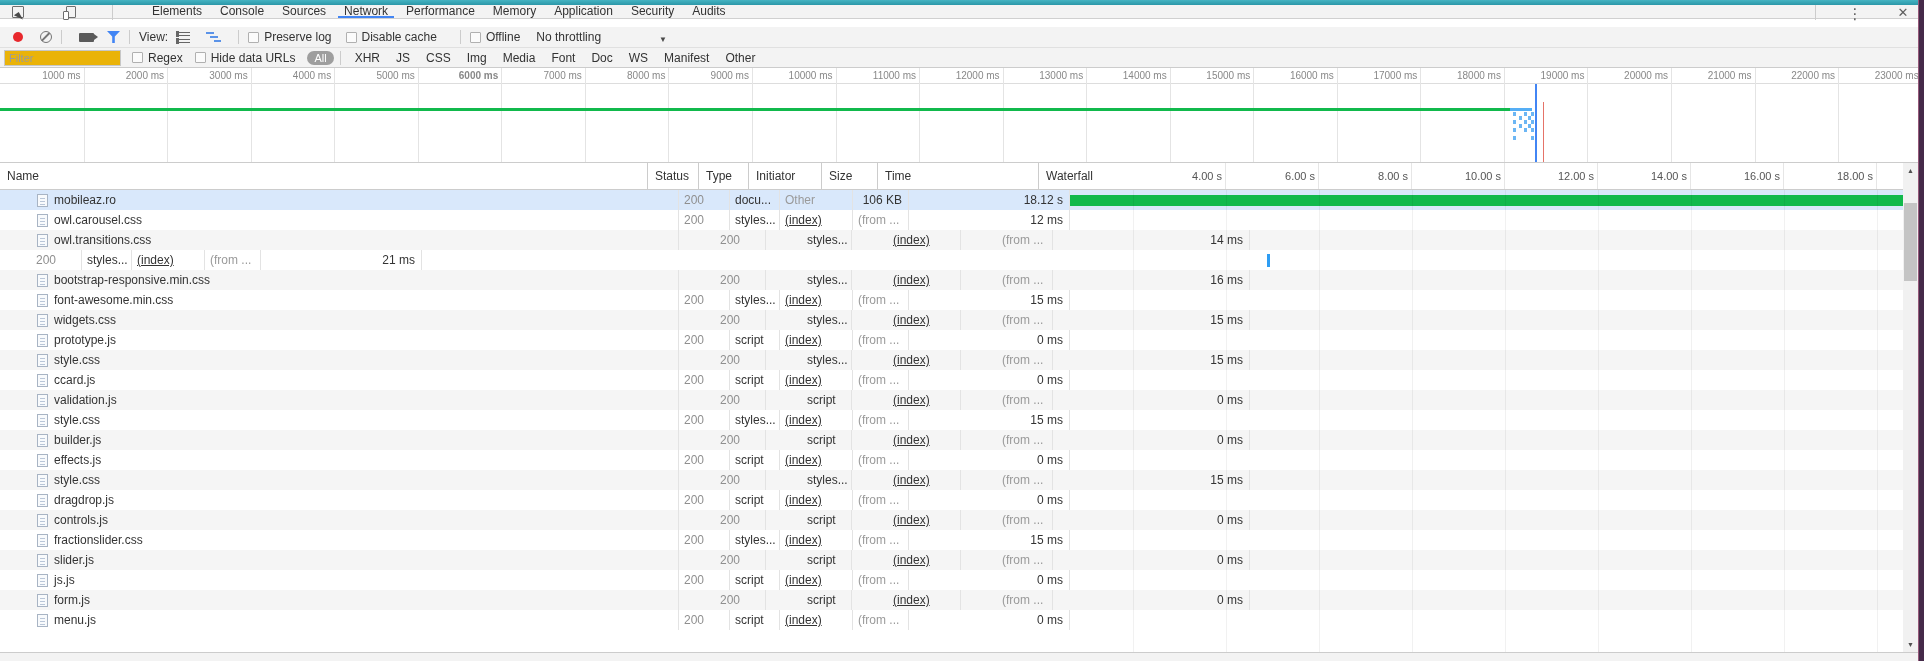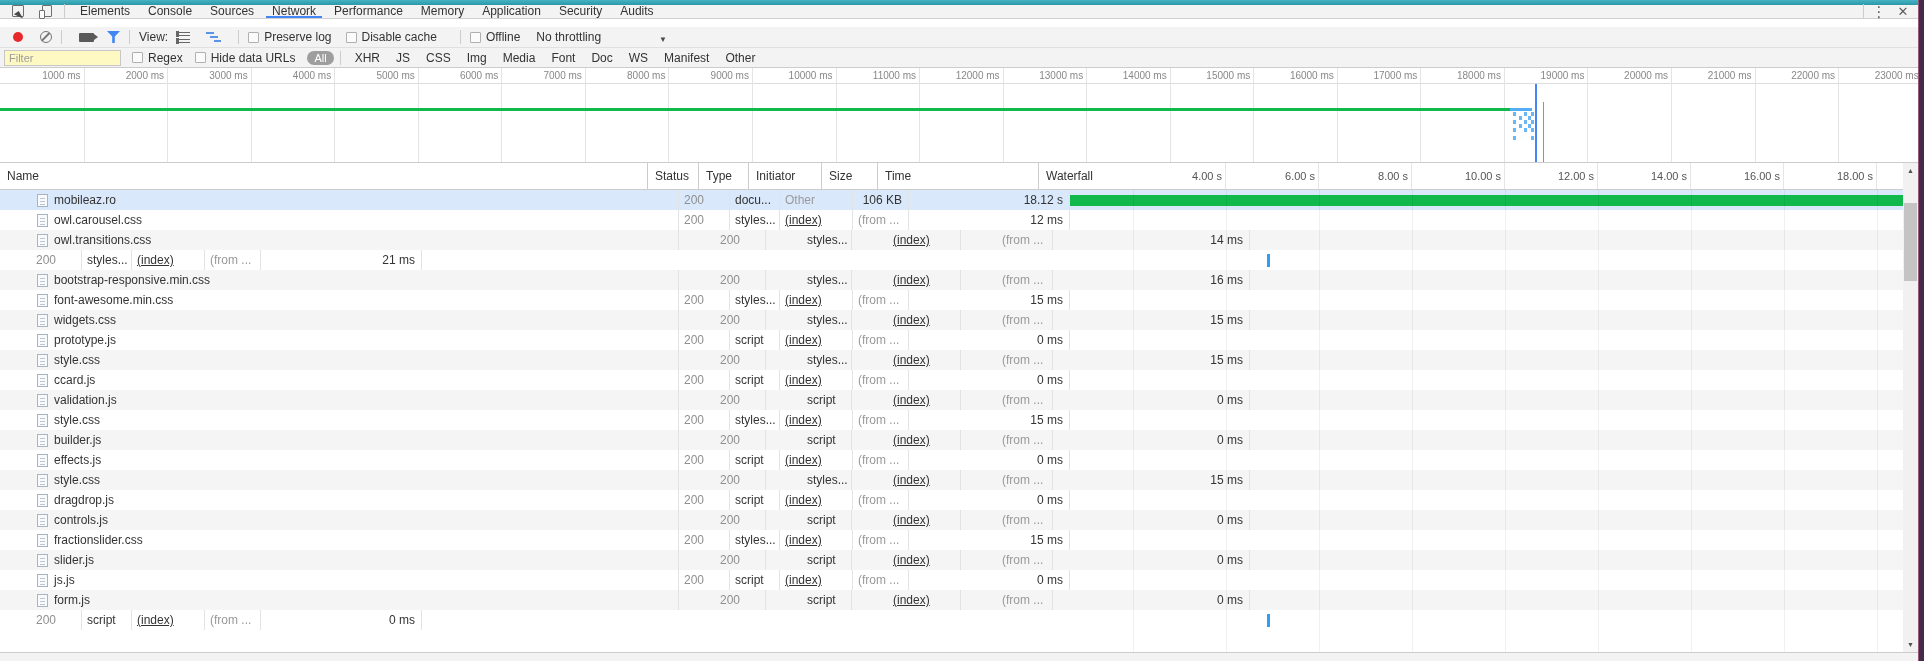--- a/index.html
+++ b/index.html
@@ -4,21 +4,21 @@
 <style>
   *{margin:0;padding:0;box-sizing:border-box;}
   body{background:#888;font-family:"Liberation Sans","DejaVu Sans",sans-serif;}
   #screen{position:relative;width:1924px;height:661px;background:#fff;overflow:hidden;font-size:12px;color:#333;}
 
   
   .top-strip{position:absolute;left:0;top:0;width:1924px;height:5px;background:linear-gradient(180deg,#45b3c2,#2b97a8);}
   .right-strip{position:absolute;right:0;top:0;width:6px;height:661px;background:#452a49;border-left:1px solid #96597a;z-index:60;}
 
   
-  .tabbar{position:absolute;left:0;top:5px;width:1924px;height:14px;background:#f3f3f3;border-bottom:1px solid #d0d0d0;display:flex;align-items:center;}
+  .tabbar{position:absolute;left:0;top:5px;width:1924px;height:14px;background:#f3f3f3;border-bottom:1px solid #d0d0d0;display:flex;gap:24px;}
   .tb-icon{width:16px;height:16px;margin-left:11px;position:relative;cursor:pointer;}
   .insp-box{position:absolute;left:1px;top:1px;width:12px;height:12px;border:1.5px solid #6e6e6e;border-radius:1px;}
   .insp-cursor{position:absolute;left:6px;top:5px;width:0;height:0;border-left:5px solid #4a4a4a;border-top:3px solid transparent;border-bottom:7px solid transparent;transform:rotate(-65deg);}
   .dev-back{position:absolute;left:4px;top:1px;width:10px;height:12px;border:1.5px solid #6e6e6e;border-radius:1px;background:#f3f3f3;}
   .dev-front{position:absolute;left:1px;top:6px;width:6px;height:9px;border:1.5px solid #6e6e6e;border-radius:1px;background:#fff;}
   .tb-sep{width:1px;height:15px;background:#ccc;margin:0 6px 0 10px;}
   .tabs{display:flex;height:100%;align-items:stretch;}
   .tab{padding:0 6px;margin:0 3px;display:flex;align-items:center;color:#333;cursor:pointer;border-bottom:2px solid transparent;}
   .tab.active{border-bottom:2px solid #4285f4;}
   .tabbar .spacer{flex:1;}
@@ -44,21 +44,21 @@
   .view-ovw i:nth-child(1){left:0;top:0;width:8px;}
   .view-ovw i:nth-child(2){left:4px;top:4px;width:8px;}
   .view-ovw i:nth-child(3){left:8px;top:8px;width:7px;}
   .cb{width:11px;height:11px;border:1px solid #b0b0b0;background:#fbfbfb;border-radius:1px;margin-right:5px;cursor:pointer;flex:none;}
   .cb-group{display:flex;align-items:center;margin-right:14px;cursor:pointer;}
   .throttle{margin-left:2px;display:flex;align-items:flex-end;cursor:pointer;}
   .drop-arrow{color:#4a4a4a;font-size:8px;margin-left:58px;}
 
   
   .filterbar{position:absolute;left:0;top:48px;width:1924px;height:20px;background:#f3f3f3;border-bottom:1px solid #ccc;display:flex;align-items:center;}
-  .filter-input{width:117px;height:16px;margin-left:4px;border:1px solid #c7c7c7;background:#fef9c3;font:11px "Liberation Sans",sans-serif;padding:0 4px;color:#333;outline:none;}
+  .filter-input{width:117px;height:16px;margin-left:4px;border:1px solid #c7c7c7;background:#eab308;font:11px "Liberation Sans",sans-serif;padding:0 4px;color:#333;outline:none;}
   .filter-input::placeholder{color:#9b9b9b;}
   .filterbar .cb-group{margin-right:12px;}
   .pill{background:#9e9e9e;color:#fff;border-radius:8px;padding:1px 7px;font-size:11px;cursor:pointer;}
   .ftypes{display:flex;align-items:center;}
   .ftype{margin:12px 8px;color:#333;cursor:pointer;}
 
   
   .overview{position:absolute;left:0;top:68px;width:1924px;height:95px;background:#fff;border-bottom:1px solid #ccc;overflow:hidden;cursor:col-resize;}
   .ov-labelstrip{position:absolute;left:0;top:0;width:100%;height:16px;border-bottom:1px solid #ddd;}
   .ov-grid{position:absolute;top:0;bottom:0;width:1px;background:#e4e4e4;}
@@ -214,21 +214,21 @@
       <div class="ov-label" style="left: -4.45px;">1000 ms</div>
       <div class="ov-grid" style="left: 167.1px;"></div>
       <div class="ov-label" style="left: 79.1px;">2000 ms</div>
       <div class="ov-grid" style="left: 250.65px;"></div>
       <div class="ov-label" style="left: 162.65px;">3000 ms</div>
       <div class="ov-grid" style="left: 334.2px;"></div>
       <div class="ov-label" style="left: 246.2px;">4000 ms</div>
       <div class="ov-grid" style="left: 417.75px;"></div>
       <div class="ov-label" style="left: 329.75px;">5000 ms</div>
       <div class="ov-grid" style="left: 501.3px;"></div>
-      <div class="ov-label" style="left: 413.3px;">6000 ms</div>
+      <div class="ov-label" style="left: 413.3px; font-weight: bold;">6000 ms</div>
       <div class="ov-grid" style="left: 584.85px;"></div>
       <div class="ov-label" style="left: 496.85px;">7000 ms</div>
       <div class="ov-grid" style="left: 668.4px;"></div>
       <div class="ov-label" style="left: 580.4px;">8000 ms</div>
       <div class="ov-grid" style="left: 751.95px;"></div>
       <div class="ov-label" style="left: 663.95px;">9000 ms</div>
       <div class="ov-grid" style="left: 835.5px;"></div>
       <div class="ov-label" style="left: 747.5px;">10000 ms</div>
       <div class="ov-grid" style="left: 919.05px;"></div>
       <div class="ov-label" style="left: 831.05px;">11000 ms</div>
@@ -591,20 +591,24 @@
         <div class="cell cell-status t-status">200</div>
         <div class="cell cell-type">script</div>
         <div class="cell cell-init"><span class="t-link">(index)</span></div>
         <div class="cell cell-size t-gray">(from ...</div>
         <div class="cell cell-time right">0 ms</div>
         <div class="cell cell-wf wf-cell" style="border-right: none;">
           <div class="wf-marker" style="left: 845px;"></div>
         </div>
       </div>
       <div class="row">
+        <div class="cell cell-name name-cell">
+          <div class="doc-icon"></div>
+          <span>menu.js</span>
+        </div>
         <div class="cell cell-status t-status">200</div>
         <div class="cell cell-type">script</div>
         <div class="cell cell-init"><span class="t-link">(index)</span></div>
         <div class="cell cell-size t-gray">(from ...</div>
         <div class="cell cell-time right">0 ms</div>
         <div class="cell cell-wf wf-cell" style="border-right: none;">
           <div class="wf-marker" style="left: 845px;"></div>
         </div>
       </div>
     </div>

